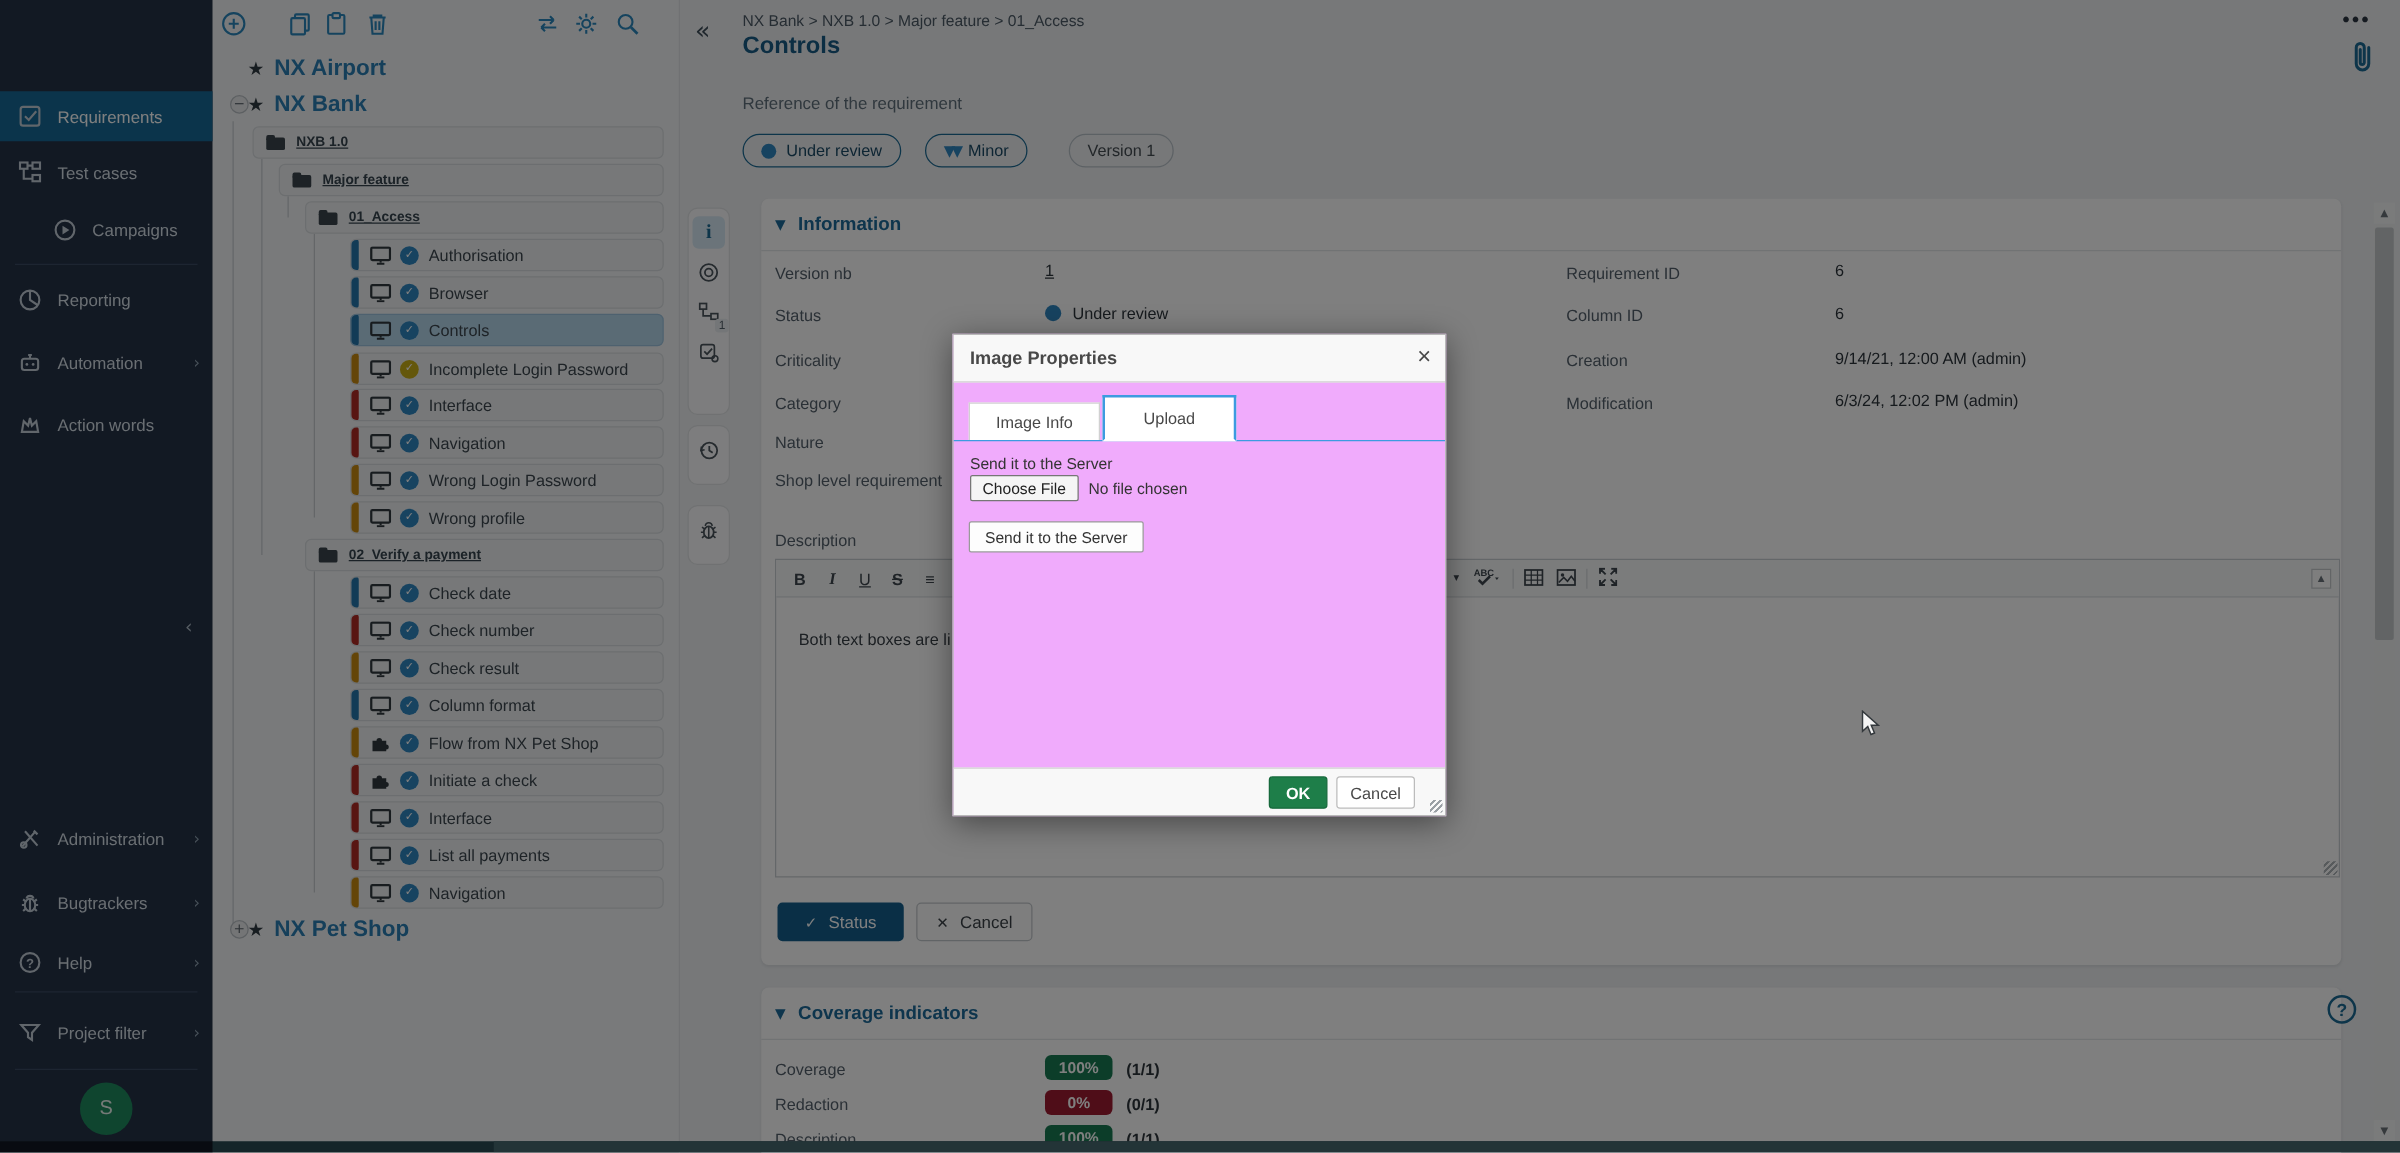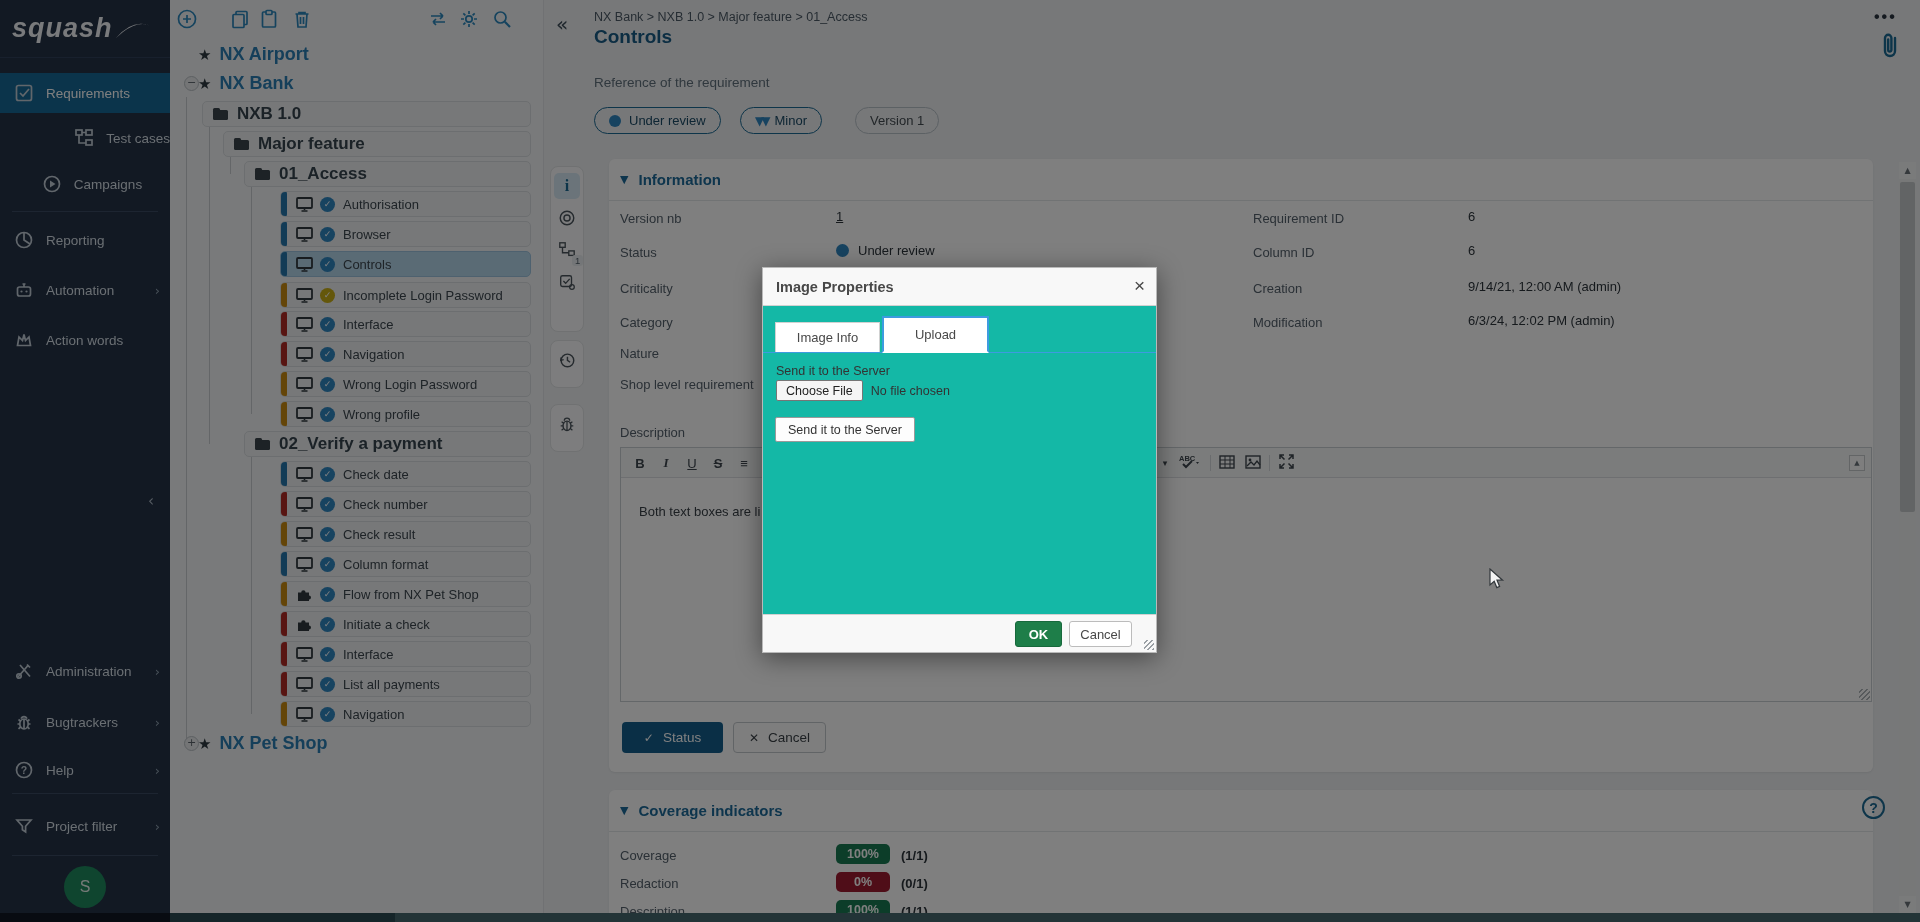--- a/index.html
+++ b/index.html
@@ -32,21 +32,21 @@
     color:#5a636b;font-size:11px;line-height:12px;text-align:center;cursor:pointer;font-family:"DejaVu Sans",sans-serif;}
   .t-proj{position:absolute;display:flex;align-items:center;cursor:pointer;}
   .t-proj .star{color:#2f3a42;font-size:15px;margin-right:8px;font-family:"DejaVu Sans",sans-serif;}
   .t-proj .lbl{color:#2b7fb5;font-size:18px;font-weight:bold;}
   .t-box{position:absolute;height:26px;background:#eef1f3;border:1px solid #d9dde0;border-radius:5px;
     display:flex;align-items:center;cursor:pointer;overflow:hidden;}
   .t-box.sel{background:#b5d6eb;border-color:#9cc3de;}
   .t-box .fold{width:15px;height:12px;margin:0 9px 0 10px;position:relative;flex:0 0 15px;}
   .t-box .fold:before{content:"";position:absolute;left:0;top:2px;width:15px;height:10px;background:#3a444c;border-radius:1.5px;}
   .t-box .fold:after{content:"";position:absolute;left:0;top:0;width:7px;height:4px;background:#3a444c;border-radius:1.5px 1.5px 0 0;}
-  .t-box .flbl{color:#36444e;font-size:17px;font-weight:bold;}
+  .t-box .flbl{color:#36444e;font-size:11px;font-weight:bold;text-decoration:underline;}
   .t-box .bar{width:6px;height:26px;border-radius:3px;flex:0 0 6px;}
   .t-box .ric{width:17px;height:15px;margin:0 7px 0 9px;color:#30393f;flex:0 0 17px;}
   .t-box .ric svg{width:17px;height:15px;display:block;}
   .t-box .st{width:15px;height:15px;border-radius:50%;margin-right:8px;flex:0 0 15px;
     color:#fff;font-size:9px;line-height:15px;text-align:center;font-family:"DejaVu Sans",sans-serif;}
   .t-box .rlbl{color:#3c464e;font-size:13px;}
 
   
   .content{position:absolute;left:544px;top:0;width:1376px;height:922px;background:#eef0f2;}
   .collapse-left{position:absolute;left:12px;top:12px;color:#3f4e5a;font-size:20px;cursor:pointer;font-family:"DejaVu Sans",sans-serif;}
@@ -108,21 +108,21 @@
   .sb-btn{position:absolute;left:0;width:17px;height:17px;background:#f4f6f7;color:#6b7278;font-size:8px;
     text-align:center;line-height:17px;cursor:pointer;font-family:"DejaVu Sans",sans-serif;}
   .sb-thumb{position:absolute;left:1px;top:20px;width:15px;height:330px;background:#c4c8cb;border-radius:2px;cursor:pointer;}
 
   .bottom-bar{position:absolute;left:0;top:913px;width:1920px;height:9px;background:#2a4a52;z-index:7;}
   .bottom-bar .bb-left{position:absolute;left:0;top:0;width:170px;height:9px;background:#101722;}
   .bottom-bar .bb-thumb{position:absolute;left:395px;top:0;width:1525px;height:9px;background:#47686f;}
 
   
   .overlay{position:absolute;left:0;top:0;width:1920px;height:922px;background:rgba(0,0,0,.5);z-index:100;}
-  .modal{position:absolute;left:762px;top:267px;width:395px;height:386px;background:#14b8a6;z-index:200;
+  .modal{position:absolute;left:762px;top:267px;width:395px;height:386px;background:#f0abfc;z-index:200;
     box-shadow:0 5px 24px rgba(0,0,0,.45);border:1px solid #b9b9b9;}
   .m-title{position:absolute;left:0;top:0;width:100%;height:38px;background:#f8f8f8;border-bottom:1px solid #d1d1d1;
     display:flex;align-items:center;padding-left:13px;color:#484848;font-size:14.5px;font-weight:bold;cursor:move;}
   .m-close{position:absolute;right:11px;top:8px;color:#484848;font-size:19px;cursor:pointer;line-height:19px;}
   .m-tabs{position:absolute;left:0;top:48px;width:100%;height:37px;border-bottom:1px solid #3d9be0;}
   .m-tab{position:absolute;bottom:0;height:30px;background:#fff;border:1px solid #d1d1d1;border-bottom:none;
     color:#484848;font-size:13px;display:flex;align-items:center;justify-content:center;cursor:pointer;}
   .m-tab.active{height:37px;border:2px solid #3d9be0;border-bottom:2px solid #fff;margin-bottom:-1px;z-index:2;}
   .m-label{position:absolute;left:13px;top:96px;color:#333;font-size:12.5px;}
   .m-filerow{position:absolute;left:13px;top:112px;display:flex;align-items:center;}
@@ -140,37 +140,31 @@
     background:repeating-linear-gradient(135deg,transparent 0 2px,#9aa0a5 2px 3.5px);}
 
   .cursor{position:absolute;left:1489px;top:568px;z-index:300;pointer-events:none;}
 </style>
 </head>
 <body>
 
 <div class="canvas">
 
   <aside class="sidebar">
-    <div class="logo">
-      <span>squash</span>
-      <svg width="38" height="26" viewBox="0 0 38 26" style="margin-left:2px">
-        <path d="M1 22 Q18 2 36 10 Q24 4 8 16 Z" fill="#f2f5f8"></path>
-      </svg>
-    </div>
     <nav id="side-nav">
         <div class="side-item active" style="top: 73px;">
           <div class="s-ic">
             <svg viewBox="0 0 20 20">
               <rect x="2.5" y="2.5" width="15" height="15" rx="2" fill="none" stroke="currentColor" stroke-width="1.7"></rect>
               <path d="M6 10 l3 3 L15 6" fill="none" stroke="currentColor" stroke-width="1.7"></path>
             </svg>
           </div>
           <div>Requirements</div>
         </div>
-        <div class="side-item" style="top: 118px; justify-content: flex-end;">
+        <div class="side-item" style="top: 118px;">
           <div class="s-ic">
             <svg viewBox="0 0 20 20">
               <rect x="2" y="2" width="6" height="5" fill="none" stroke="currentColor" stroke-width="1.7"></rect>
               <rect x="12" y="12" width="6" height="5" fill="none" stroke="currentColor" stroke-width="1.7"></rect>
               <rect x="12" y="2" width="6" height="5" fill="none" stroke="currentColor" stroke-width="1.7"></rect>
               <path d="M5 7 v8 h7 M8 4.5 h4" fill="none" stroke="currentColor" stroke-width="1.7"></path>
             </svg>
           </div>
           <div>Test cases</div>
         </div>

